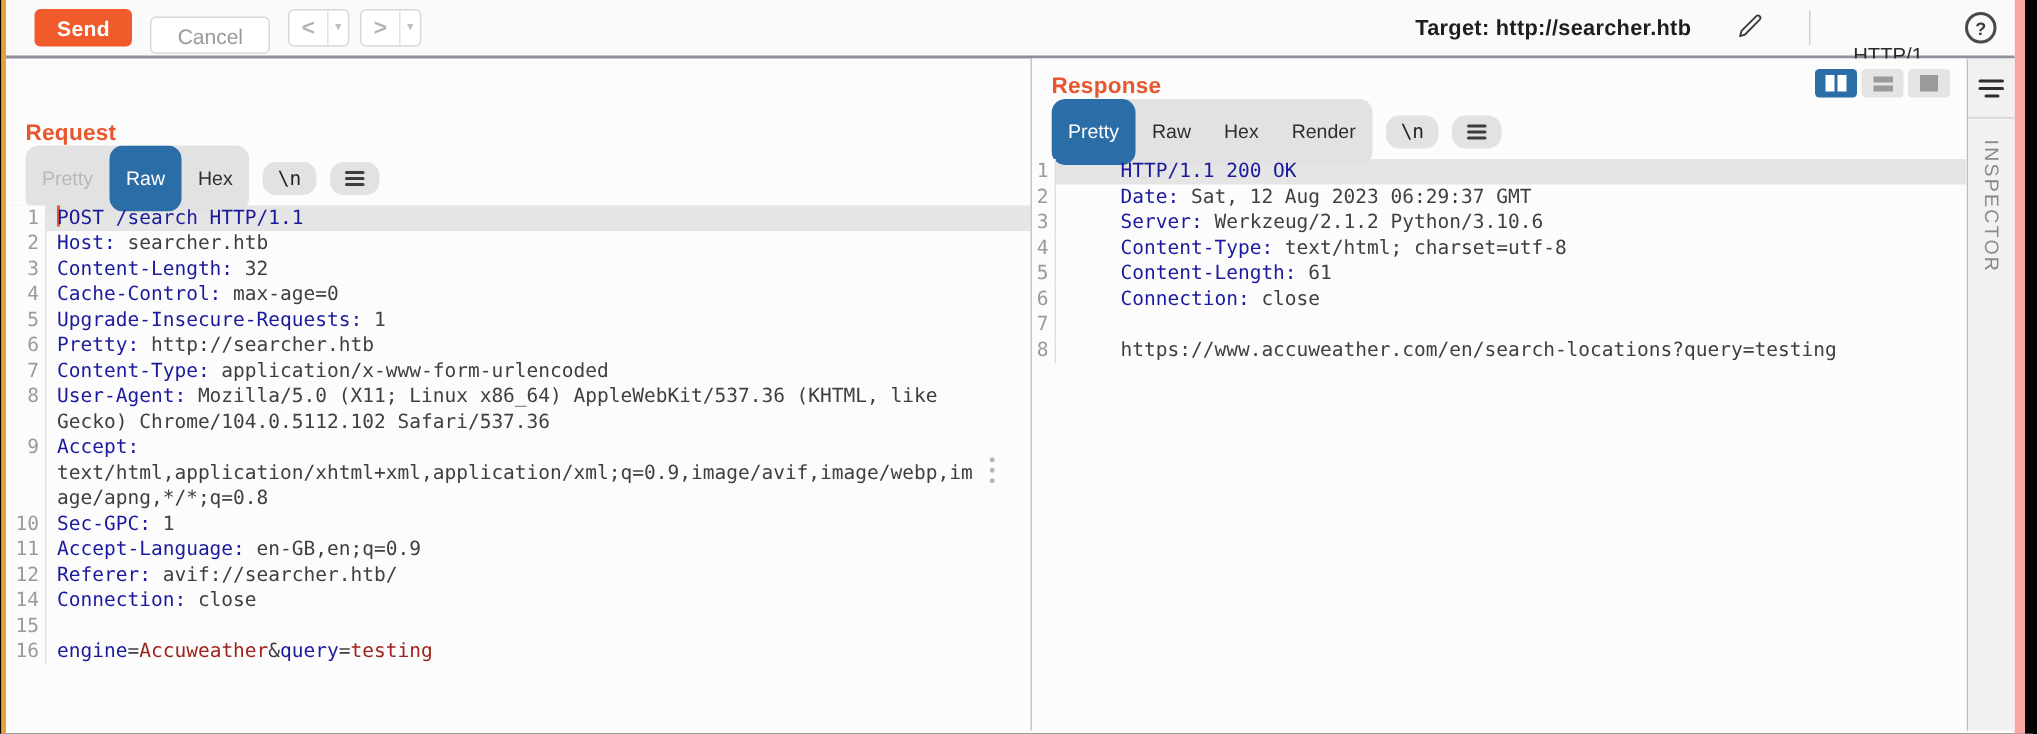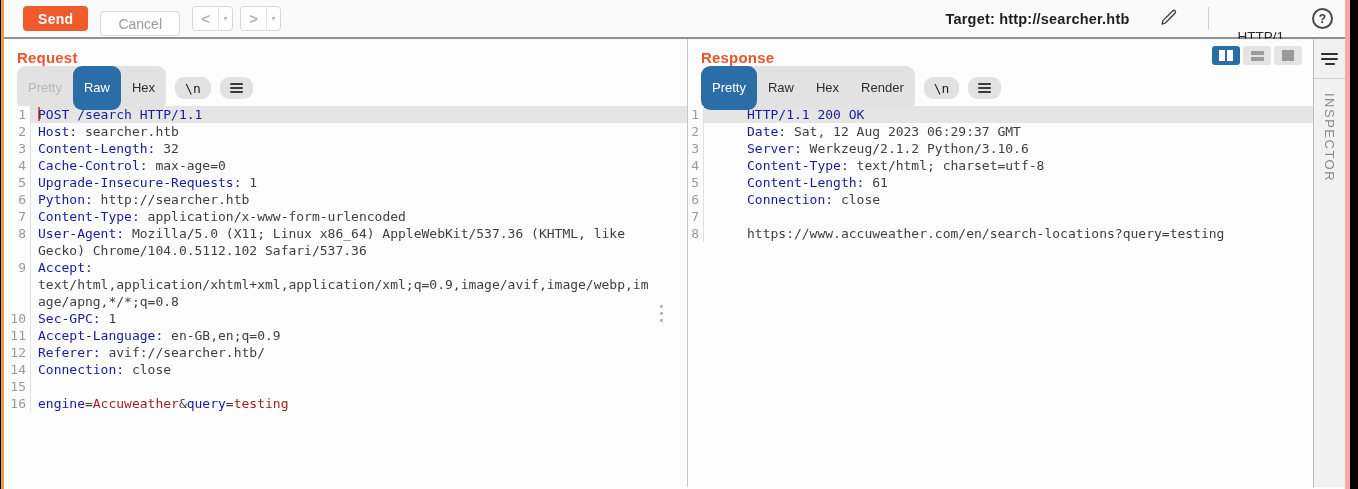--- a/index.html
+++ b/index.html
@@ -1,19 +1,19 @@
 <!DOCTYPE html>
 <html><head>
 <meta charset="utf-8">
 <style>
   * { margin:0; padding:0; box-sizing:border-box; }
   html,body { width:1358px; height:489px; background:#000; overflow:hidden;
               font-family:"Liberation Sans","DejaVu Sans",sans-serif; }
   .frame { position:absolute; left:1px; top:0; width:1349px; height:489px;
-           border-left:3px solid #e9a13a; border-right:5px solid #fca5a5; background:#fcfcfc; }
+           border-left:3px solid #e9a13a; border-right:7px solid #fca5a5; background:#fcfcfc; }
 
   
   .topbar { height:39px; background:#fafafa; border-bottom:2px solid #90909a;
             display:flex; align-items:center; gap:12px; padding:0 12px 0 19px; }
   .btn-send { height:25px; padding:0 15px; background:#f05b2b; color:#fff; border:none;
               border-radius:4px; font-size:14px; font-weight:bold; letter-spacing:.3px; cursor:pointer;
               font-family:inherit; }
   .btn-cancel { height:25px; padding:0 17px; background:#fff; color:#9b9b9b; border:1px solid #d8d8d8;
                 border-radius:4px; font-size:14px; cursor:pointer; font-family:inherit;margin-top:10px; }
   .nav-group { display:flex; gap:7px; }
@@ -27,21 +27,21 @@
   .pencil-btn { background:none; border:none; cursor:pointer; display:grid; place-items:center; padding:0 2px; }
   .divider-v { width:1px; height:23px; background:#cfcfcf; }
   .http-version { font-size:13.5px; color:#2a2a2a;margin-top:36px; }
   .help-btn { width:21px; height:21px; border-radius:50%; border:2px solid #4a4a4a; background:none;
               color:#3a3a3a; font-size:12px; font-weight:bold; display:grid; place-items:center;
               cursor:pointer; font-family:inherit; }
 
   
   .main { display:flex; height:448px; }
   .pane { background:#fcfcfc; position:relative; }
-  .pane-request { width:683px; }
+  .pane-request { width:683px;margin-top:31px; }
   .pane-response { flex:1; }
   .split { width:1px; background:#c6c6c6; position:relative; cursor:col-resize; }
   .split-dots { position:absolute; left:-27px; top:266px; display:flex; flex-direction:column; gap:4px; }
   .split-dots i { width:3px; height:3px; background:#b5b5b5; border-radius:1px; }
 
   .pane-head { padding:10px 0 0 13px; }
   .pane-title { font-size:15px; font-weight:bold; color:#e8562d; letter-spacing:.2px; }
   .tabrow { display:flex; align-items:center; margin-top:11px; height:22px; }
   .tabgroup { display:flex; background:#e2e2e2; border-radius:9px; overflow:hidden; }
   .tab { padding:14px 11px; font-size:13px; color:#2e2e2e; cursor:pointer; line-height:16px; }
@@ -160,21 +160,21 @@
           <div class="code-line">
             <span class="gutter">4</span>
             <span class="code"><span class="tok-n">Cache-Control:</span><span class="tok-v"> max-age=0</span></span>
           </div>
           <div class="code-line">
             <span class="gutter">5</span>
             <span class="code"><span class="tok-n">Upgrade-Insecure-Requests:</span><span class="tok-v"> 1</span></span>
           </div>
           <div class="code-line">
             <span class="gutter">6</span>
-            <span class="code"><span class="tok-n">Python:</span><span class="tok-v"> http://searcher.htb</span></span>
+            <span class="code"><span class="tok-n">Pretty:</span><span class="tok-v"> http://searcher.htb</span></span>
           </div>
           <div class="code-line">
             <span class="gutter">7</span>
             <span class="code"><span class="tok-n">Content-Type:</span><span class="tok-v"> application/x-www-form-urlencoded</span></span>
           </div>
           <div class="code-line">
             <span class="gutter">8</span>
             <span class="code"><span class="tok-n">User-Agent:</span><span class="tok-v"> Mozilla/5.0 (X11; Linux x86_64) AppleWebKit/537.36 (KHTML, like Gecko) Chrome/104.0.5112.102 Safari/537.36</span></span>
           </div>
           <div class="code-line">

